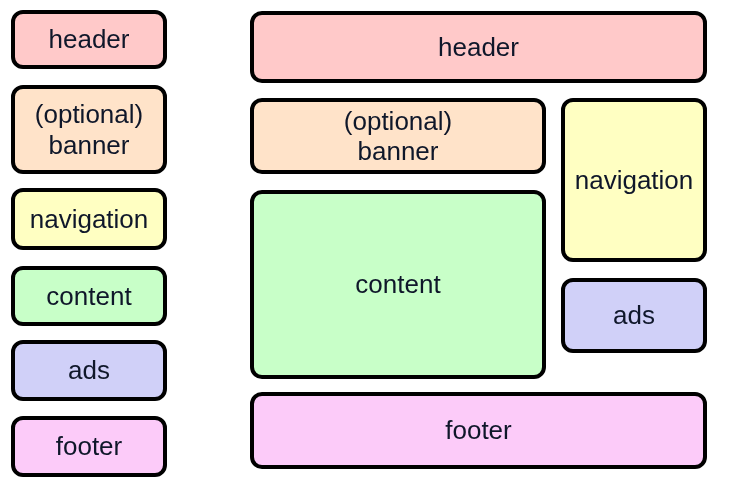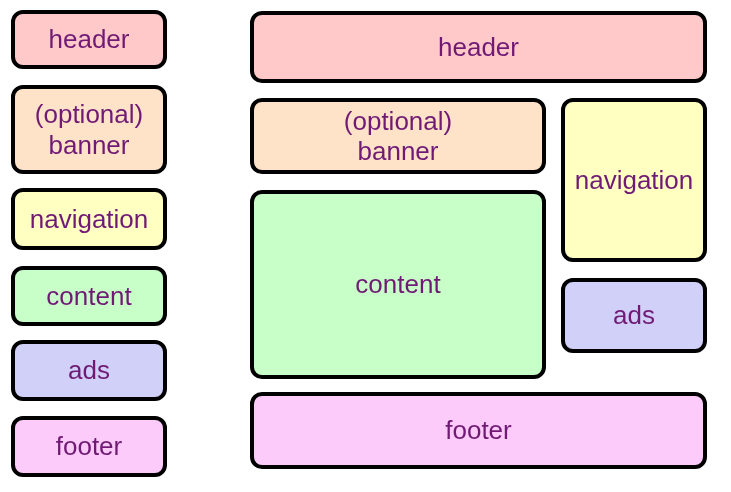--- a/index.html
+++ b/index.html
@@ -6,21 +6,21 @@
     margin: 0;
     padding: 0;
     background: #ffffff;
   }
   .stage {
     position: relative;
     width: 731px;
     height: 492px;
     background: #ffffff;
     font-family: "Liberation Sans", sans-serif;
-    color: #701a75;
+    color: #0f172a;
     overflow: hidden;
   }
   .layer {
     position: absolute;
     inset: 0;
   }
   .box {
     position: absolute;
     box-sizing: border-box;
     border: 4px solid #000000;

